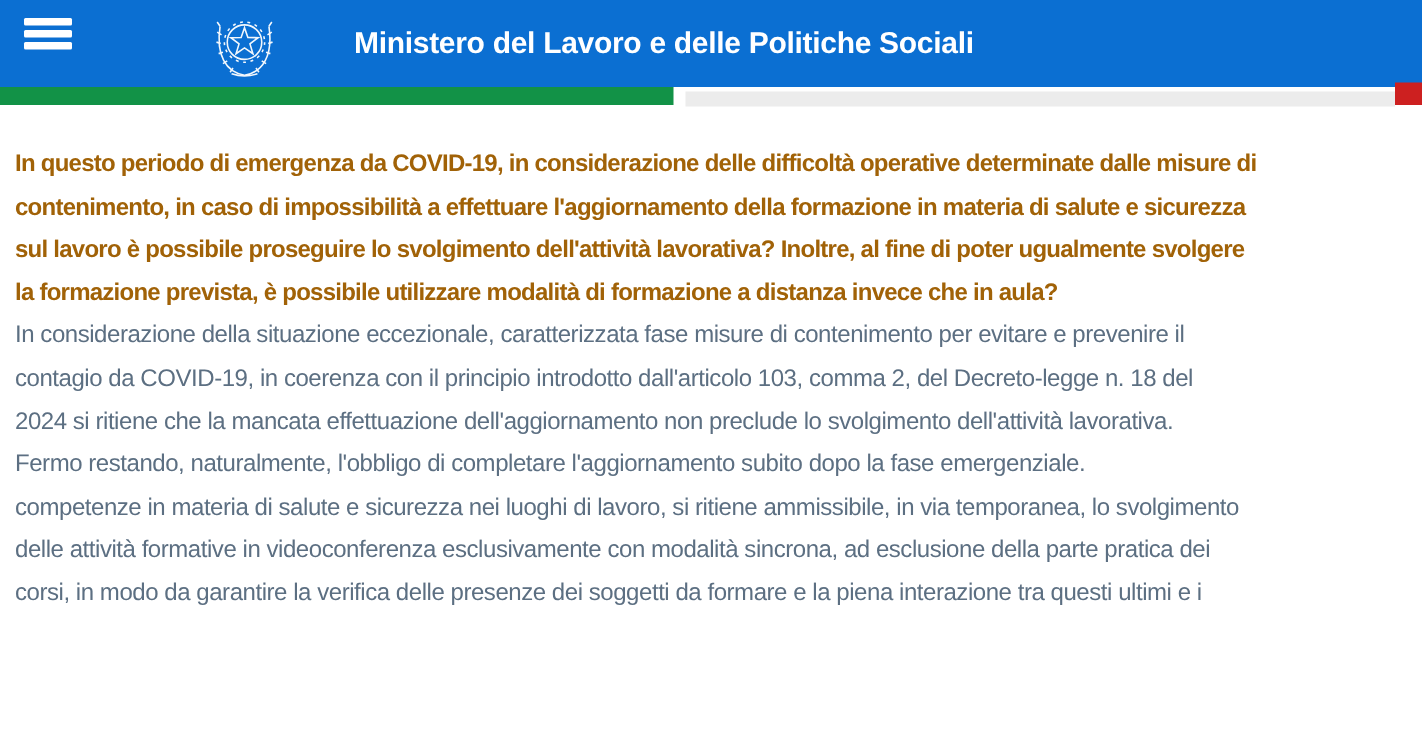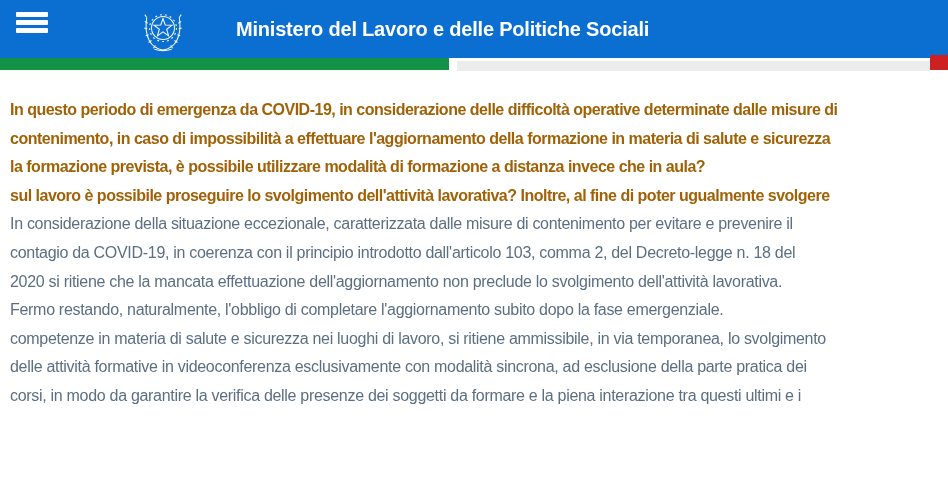--- a/index.html
+++ b/index.html
@@ -89,27 +89,27 @@
   </div>
 
   <div class="flag-green"></div>
   <div class="flag-white"></div>
   <div class="flag-red"></div>
 
   <div class="faq">
     <div class="question">
       <span class="line">In questo periodo di emergenza da COVID-19, in considerazione delle difficoltà operative determinate dalle misure di</span>
       <span class="line">contenimento, in caso di impossibilità a effettuare l'aggiornamento della formazione in materia di salute e sicurezza</span>
+      <span class="line">sul lavoro è possibile proseguire lo svolgimento dell'attività lavorativa? Inoltre, al fine di poter ugualmente svolgere</span>
       <span class="line">la formazione prevista, è possibile utilizzare modalità di formazione a distanza invece che in aula?</span>
-      <span class="line">sul lavoro è possibile proseguire lo svolgimento dell'attività lavorativa? Inoltre, al fine di poter ugualmente svolgere</span>
     </div>
     <div class="answer">
-      <span class="line">In considerazione della situazione eccezionale, caratterizzata dalle misure di contenimento per evitare e prevenire il</span>
+      <span class="line">In considerazione della situazione eccezionale, caratterizzata fase misure di contenimento per evitare e prevenire il</span>
       <span class="line">contagio da COVID-19, in coerenza con il principio introdotto dall'articolo 103, comma 2, del Decreto-legge n. 18 del</span>
-      <span class="line">2020 si ritiene che la mancata effettuazione dell'aggiornamento non preclude lo svolgimento dell'attività lavorativa.</span>
+      <span class="line">2024 si ritiene che la mancata effettuazione dell'aggiornamento non preclude lo svolgimento dell'attività lavorativa.</span>
       <span class="line">Fermo restando, naturalmente, l'obbligo di completare l'aggiornamento subito dopo la fase emergenziale.</span>
     </div>
     <div class="answer">
       <span class="line">competenze in materia di salute e sicurezza nei luoghi di lavoro, si ritiene ammissibile, in via temporanea, lo svolgimento</span>
       <span class="line">delle attività formative in videoconferenza esclusivamente con modalità sincrona, ad esclusione della parte pratica dei</span>
       <span class="line">corsi, in modo da garantire la verifica delle presenze dei soggetti da formare e la piena interazione tra questi ultimi e i</span>
     </div>
   </div>
 
 </div>

